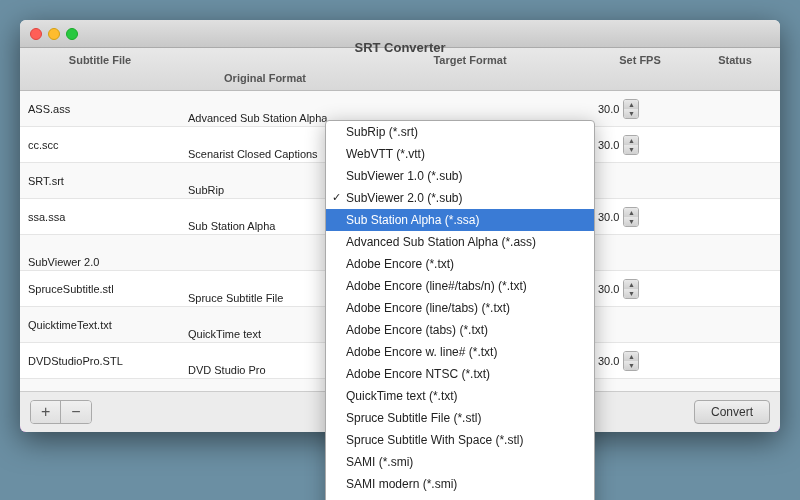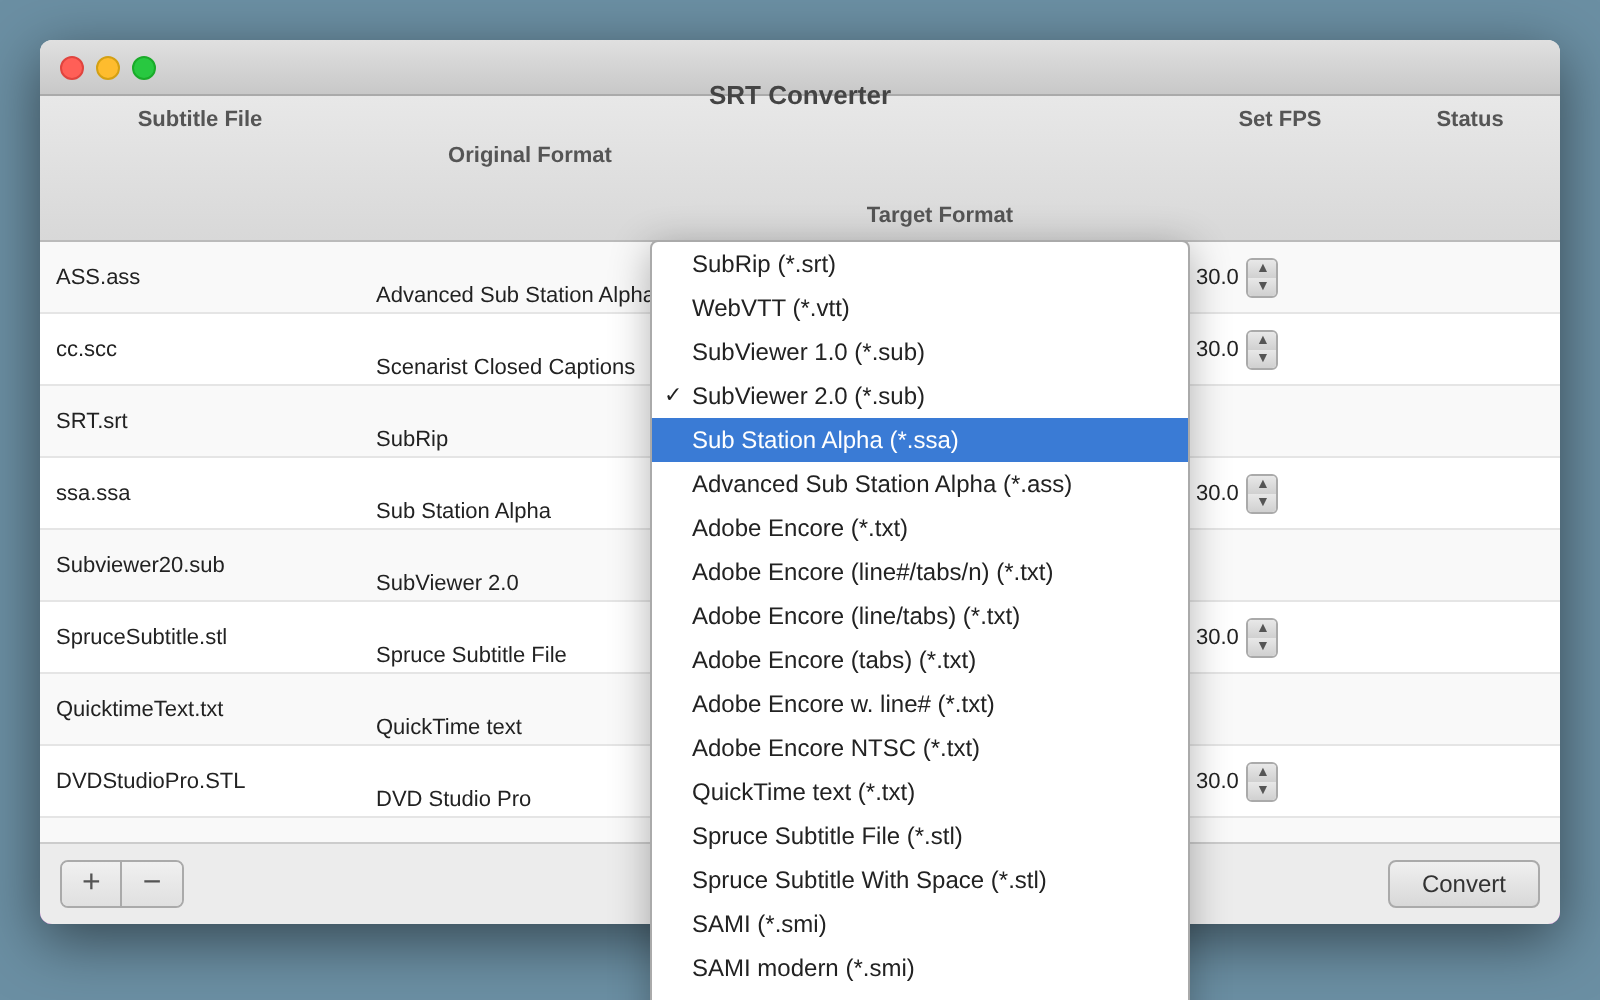--- a/index.html
+++ b/index.html
@@ -74,21 +74,21 @@
     }
     .th {
       text-align: center;
       font-size: 11px;
       color: #555;
       font-weight: 600;
       padding: 2px 0;
     }
     .col-subtitle  { width: 160px; }
     .col-original  { width: 170px; margin-top: 18px; }
-    .col-target    { width: 240px; margin-top: 48px; }
+    .col-target    { width: 240px; }
     .col-fps       { width: 100px; }
     .col-status    { flex: 1; }
 
     
     .table-body {
       height: 300px;
       overflow-y: auto;
       background: white;
     }
     .table-row {
@@ -286,21 +286,20 @@
       <span class="fps-value">30.0</span>
       <div class="fps-spinner">
         <button class="fps-spin-btn">▲</button>
         <button class="fps-spin-btn">▼</button>
       </div>
     </div>
   </div>
     <div class="td col-status"></div>
   </div>
         <div class="table-row">
-    <div class="td col-subtitle">Subviewer20.sub</div>
     <div class="td col-original">SubViewer 2.0</div>
     <div class="td col-target"></div>
     <div class="td col-fps"></div>
     <div class="td col-status"></div>
   </div>
         <div class="table-row">
     <div class="td col-subtitle">SpruceSubtitle.stl</div>
     <div class="td col-original">Spruce Subtitle File</div>
     <div class="td col-target"></div>
     <div class="td col-fps">

